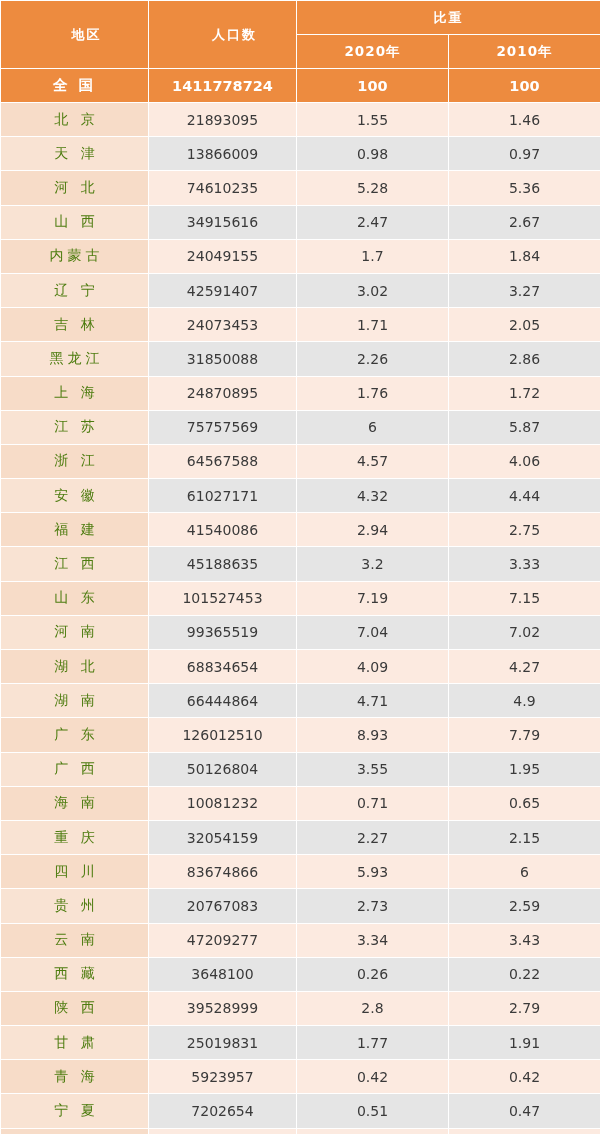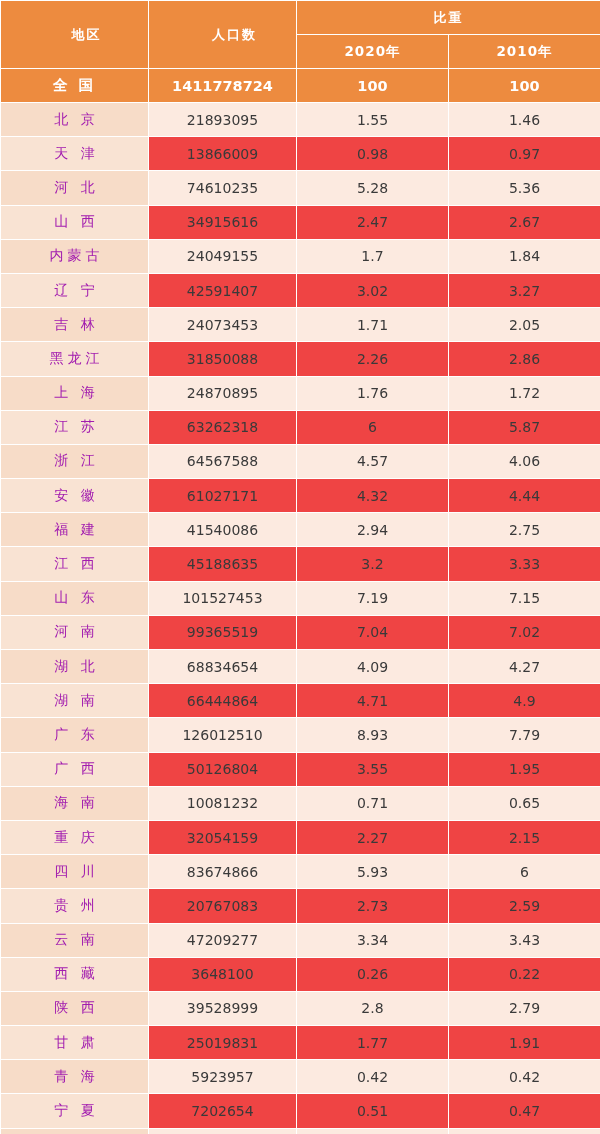--- a/index.html
+++ b/index.html
@@ -60,31 +60,31 @@
   tbody tr.data-row td {
     border: 1px solid #ffffff;
     text-align: center;
     height: 33.2px;
     padding: 0;
     font-size: 14px;
     color: #3a3a3a;
   }
   tbody tr.data-row td.region {
     background: #F7DCC8;
-    color: #a21caf;
+    color: #4d7c0f;
     letter-spacing: 4px;
     text-indent: 4px;
   }
   tbody tr.data-row td.pop,
   tbody tr.data-row td.num {
     background: #FCEAE0;
   }
   tbody tr.data-row.alt td.pop,
   tbody tr.data-row.alt td.num {
-    background: #ef4444;
+    background: #e5e5e5;
   }
   tbody tr.data-row.alt td.region {
     background: #F9E3D3;
   }
   .nowrap { white-space: nowrap; }
 </style>
 </head>
 <body>
 
 <table class="pop-table">
@@ -162,21 +162,21 @@
         <td class="num">2.86</td>
       </tr>
       <tr class="data-row">
         <td class="region">上 海</td>
         <td class="pop nowrap">24870895</td>
         <td class="num">1.76</td>
         <td class="num">1.72</td>
       </tr>
       <tr class="data-row alt">
         <td class="region">江 苏</td>
-        <td class="pop nowrap">63262318</td>
+        <td class="pop nowrap">75757569</td>
         <td class="num">6</td>
         <td class="num">5.87</td>
       </tr>
       <tr class="data-row">
         <td class="region">浙 江</td>
         <td class="pop nowrap">64567588</td>
         <td class="num">4.57</td>
         <td class="num">4.06</td>
       </tr>
       <tr class="data-row alt">

